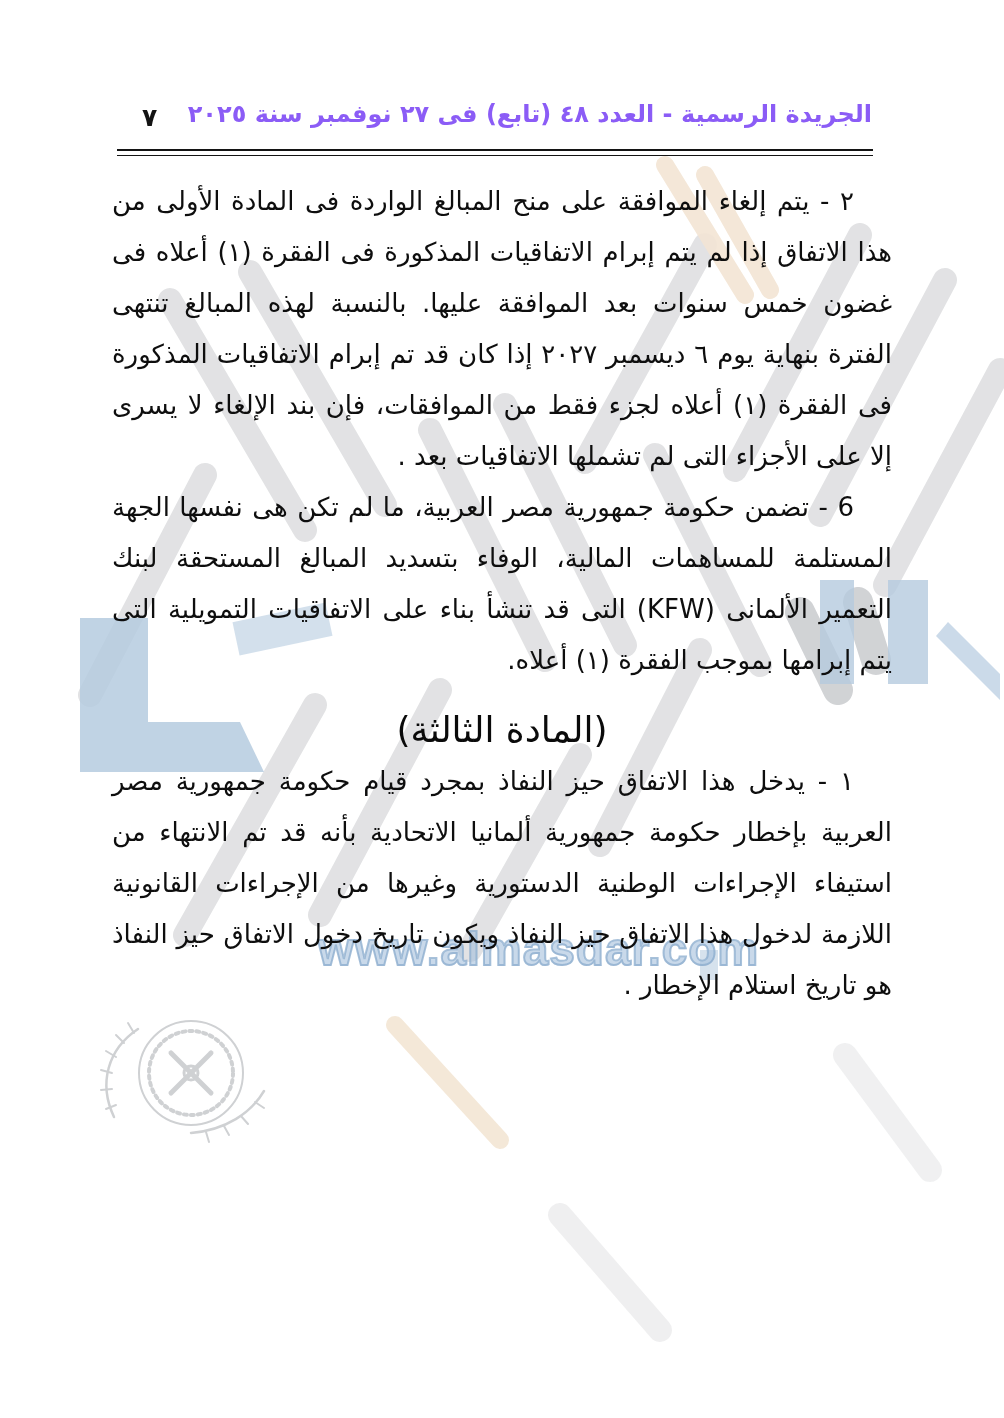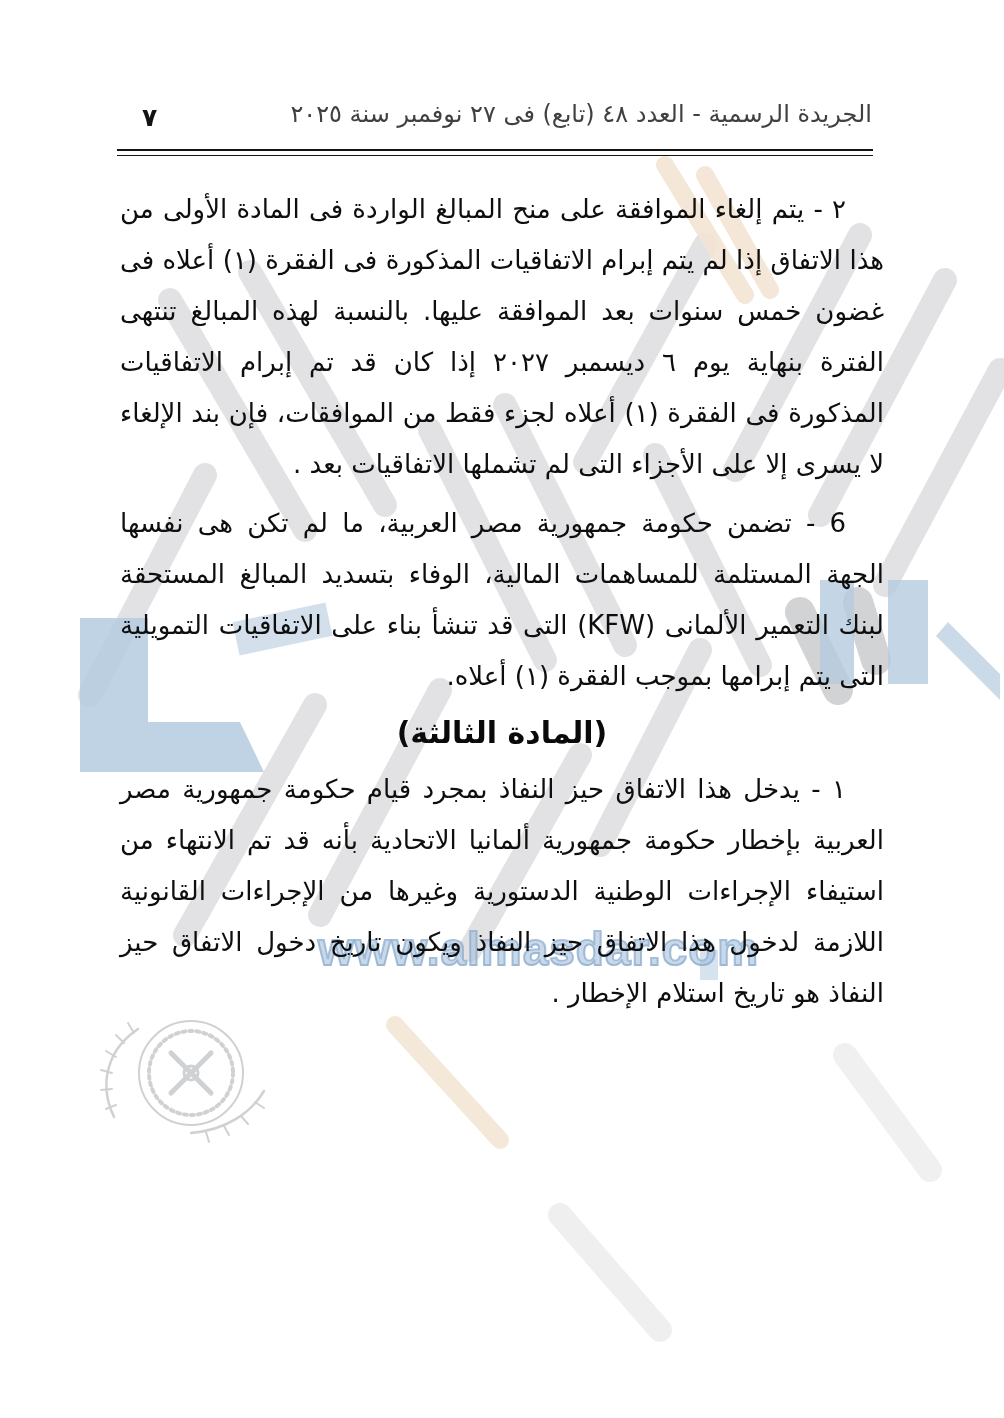--- a/index.html
+++ b/index.html
@@ -22,46 +22,46 @@
     font-size:46px;font-weight:bold;letter-spacing:1px;
     color:rgba(190,214,234,0.38);
     -webkit-text-stroke:2px rgba(139,172,205,0.75);
     text-shadow:0 1px 0 rgba(120,155,195,0.35);
     pointer-events:none;
   }
   
   .header-title{
     position:absolute;top:100px;right:132px;z-index:2;
     direction:rtl;
-    font-size:24px;font-weight:normal;color:#404040;
+    font-size:24px;font-weight:bold;color:#8b5cf6;
     white-space:nowrap;
   }
   .page-number{
     position:absolute;top:103px;left:142px;z-index:2;
     font-size:25px;font-weight:bold;color:#131313;
   }
   .header-rule{
     position:absolute;top:149px;left:117px;width:756px;z-index:2;
     height:4px;
     border-top:2.5px solid #141414;
     border-bottom:1.2px solid #141414;
   }
   
   .body-text{
     position:absolute;top:176px;left:112px;width:780px;z-index:2;
     direction:rtl;
     text-align:justify;
     font-size:26px;line-height:51px;
     color:#0e0e0e;
   }
-  .par{margin:8px;text-indent:38px;}
+  .par{margin:0;text-indent:38px;}
   .article{
-    margin:5px 0 3px;
+    margin:21px 0 3px;
     text-align:center;text-indent:0;
-    font-size:30px;font-weight:bold;line-height:46px;
+    font-size:36px;font-weight:normal;line-height:46px;
     color:#0a0a0a;
   }
 </style>
 </head>
 <body>
 
 <div class="page">
 
   <svg class="wm-svg" width="1004" height="1418" viewBox="0 0 1004 1418" xmlns="http://www.w3.org/2000/svg">
 

